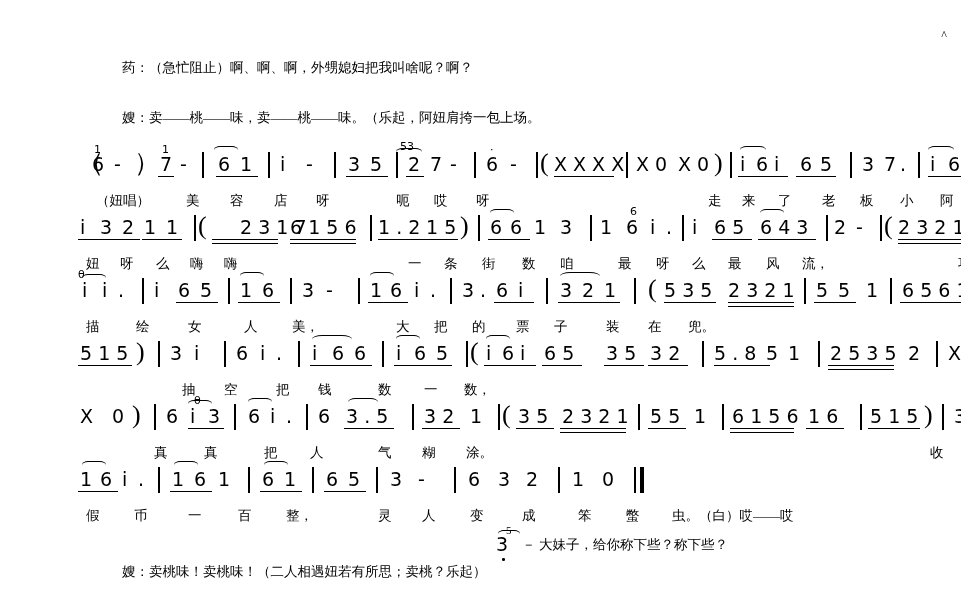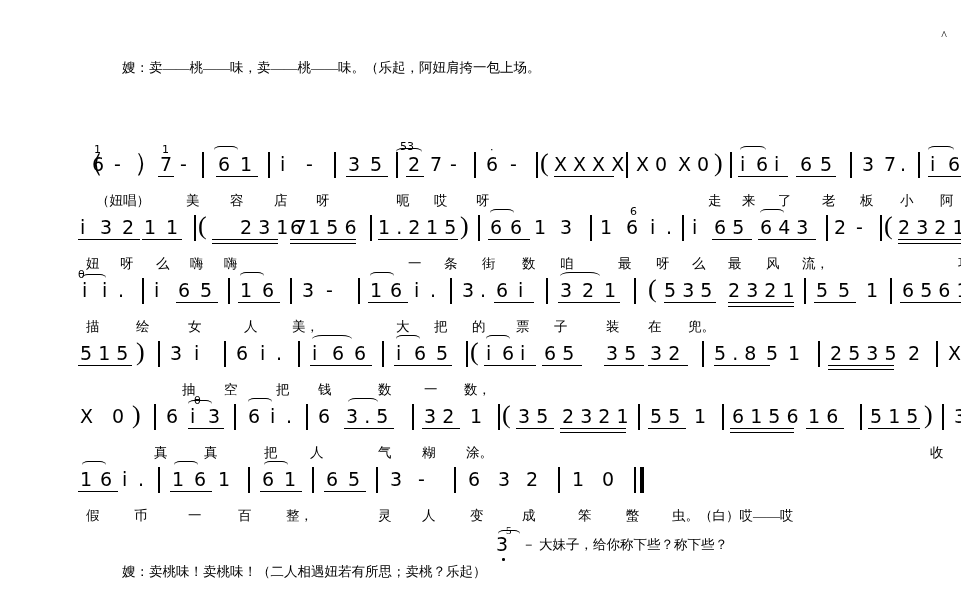--- a/index.html
+++ b/index.html
@@ -101,20 +101,21 @@
   }
 </style>
 </head>
 <body>
 
 <div class="page">
 
   <div class="corner">^</div>
 
   <div class="dialogue" style="left:122px;top:26px;">
+    <span class="ln">药：（急忙阻止）啊、啊、啊，外甥媳妇把我叫啥呢？啊？</span>
     <span class="ln">嫂：卖——桃——味，卖——桃——味。（乐起，阿妞肩挎一包上场。</span>
   </div>
 
   <div class="system" style="top:152px;">
     <div class="notes">
       <span class="paren" style="left:0px;top:-2px;">（</span>
       <span class="topmark" style="left:16px;top:-9px;">1</span>
       <span class="note" style="left:14px;top:2px;">6</span>
       <span class="note" style="left:36px;top:2px;">-</span>
       <span class="paren" style="left:56px;top:-2px;">）</span>

